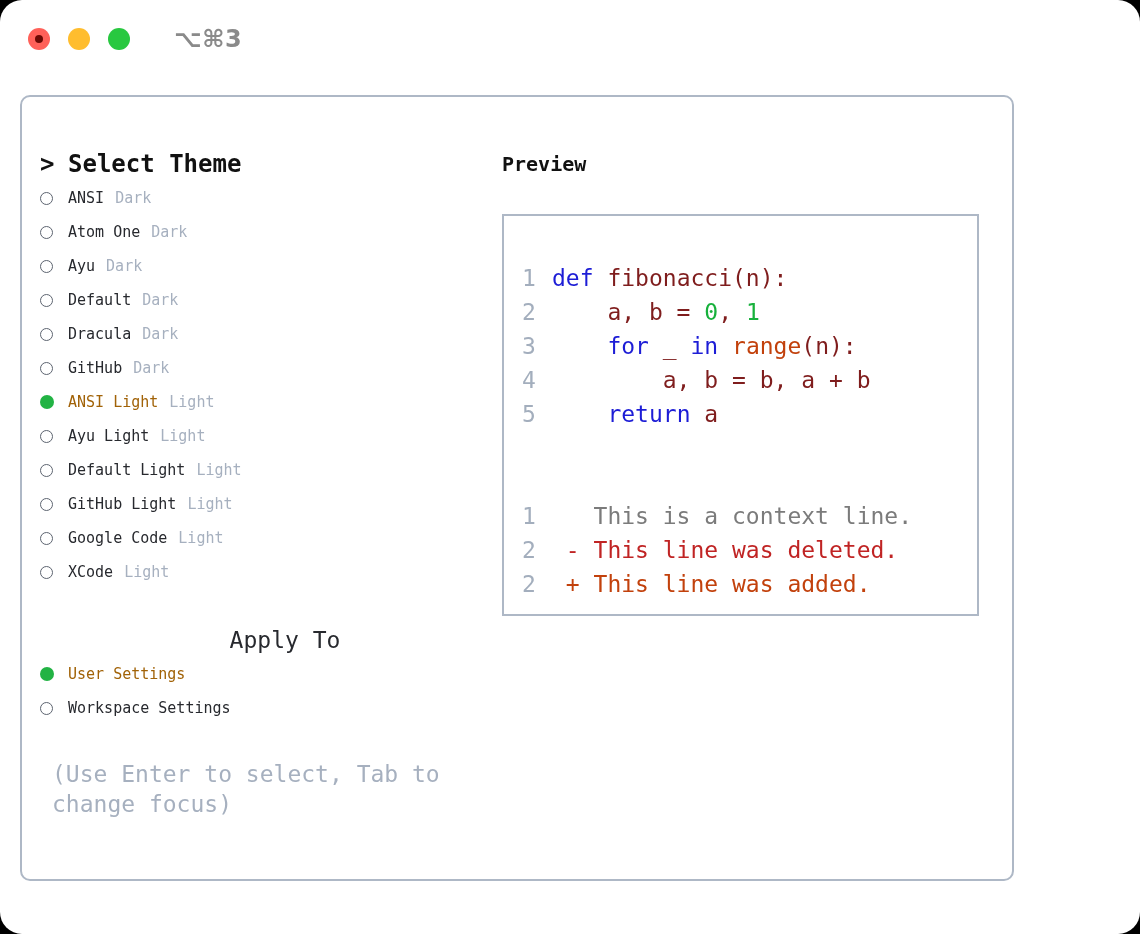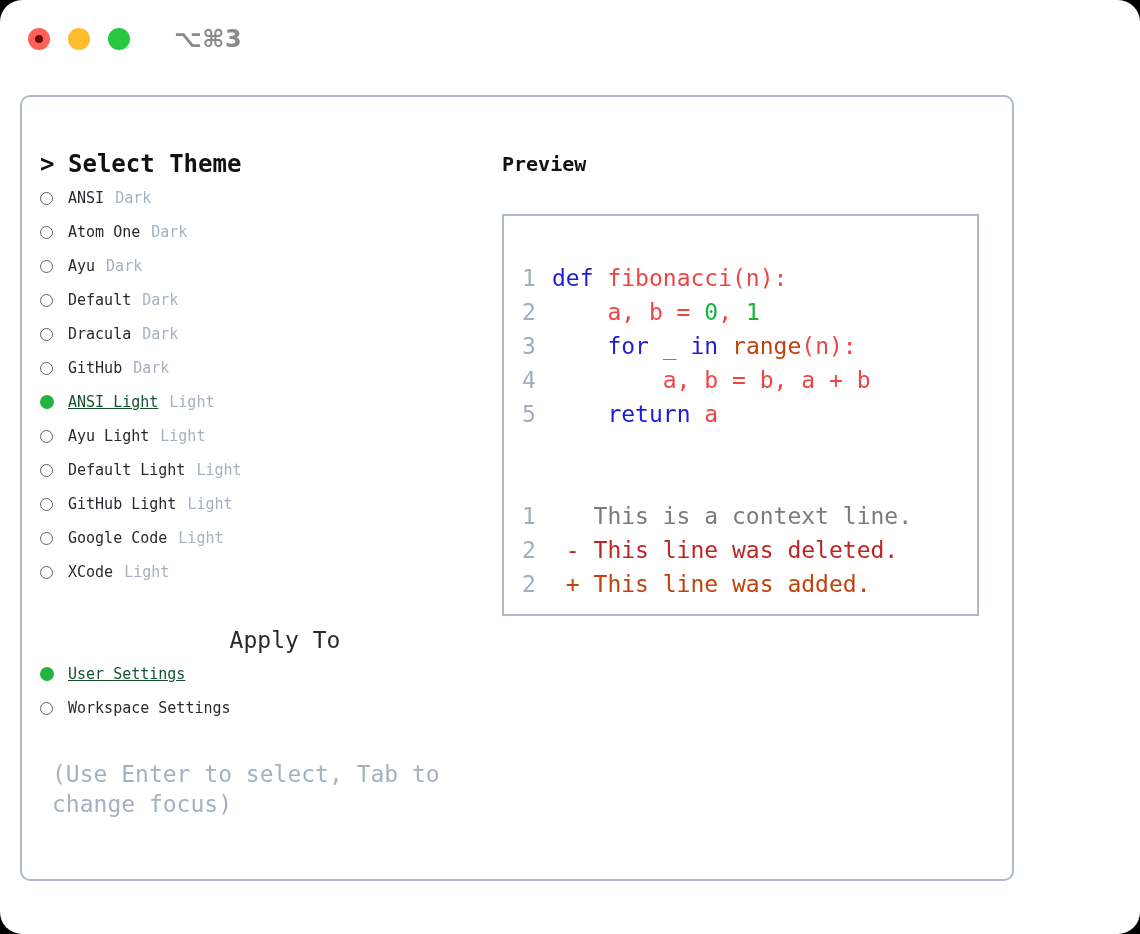--- a/index.html
+++ b/index.html
@@ -140,21 +140,21 @@
     border: 1.6px solid #5d6470;
     box-sizing: border-box;
   }
   .radio-filled {
     width: 14px;
     height: 14px;
     border-radius: 50%;
     background: #22b344;
   }
   .row .name { color: #27292e; }
-  .row.selected .name { color: #14532d; text-decoration: underline; }
+  .row.selected .name { color: #a16207; }
   .row .tag {
     color: #a6b0bf;
     padding-left: 11px;
   }
 
   .section-label {
     font-size: 23px;
     line-height: 34px;
     color: #27292e;
     padding-left: 28px;
@@ -195,21 +195,21 @@
     line-height: 34px;
     white-space: pre;
   }
   .lno {
     width: 30px;
     flex: none;
     color: #a3aebd;
     text-align: left;
   }
   .code {
-    color: #ef4444;
+    color: #7f1d1d;
   }
   .kw  { color: #1d1dd6; }
   .fn  { color: #c2410c; }
   .num { color: #17b13c; }
   .ctx { color: #7b7b7b; }
   .del { color: #c02424; }
   .add { color: #c2410c; }
   .blank-line { height: 34px; }
 </style>
 </head>

